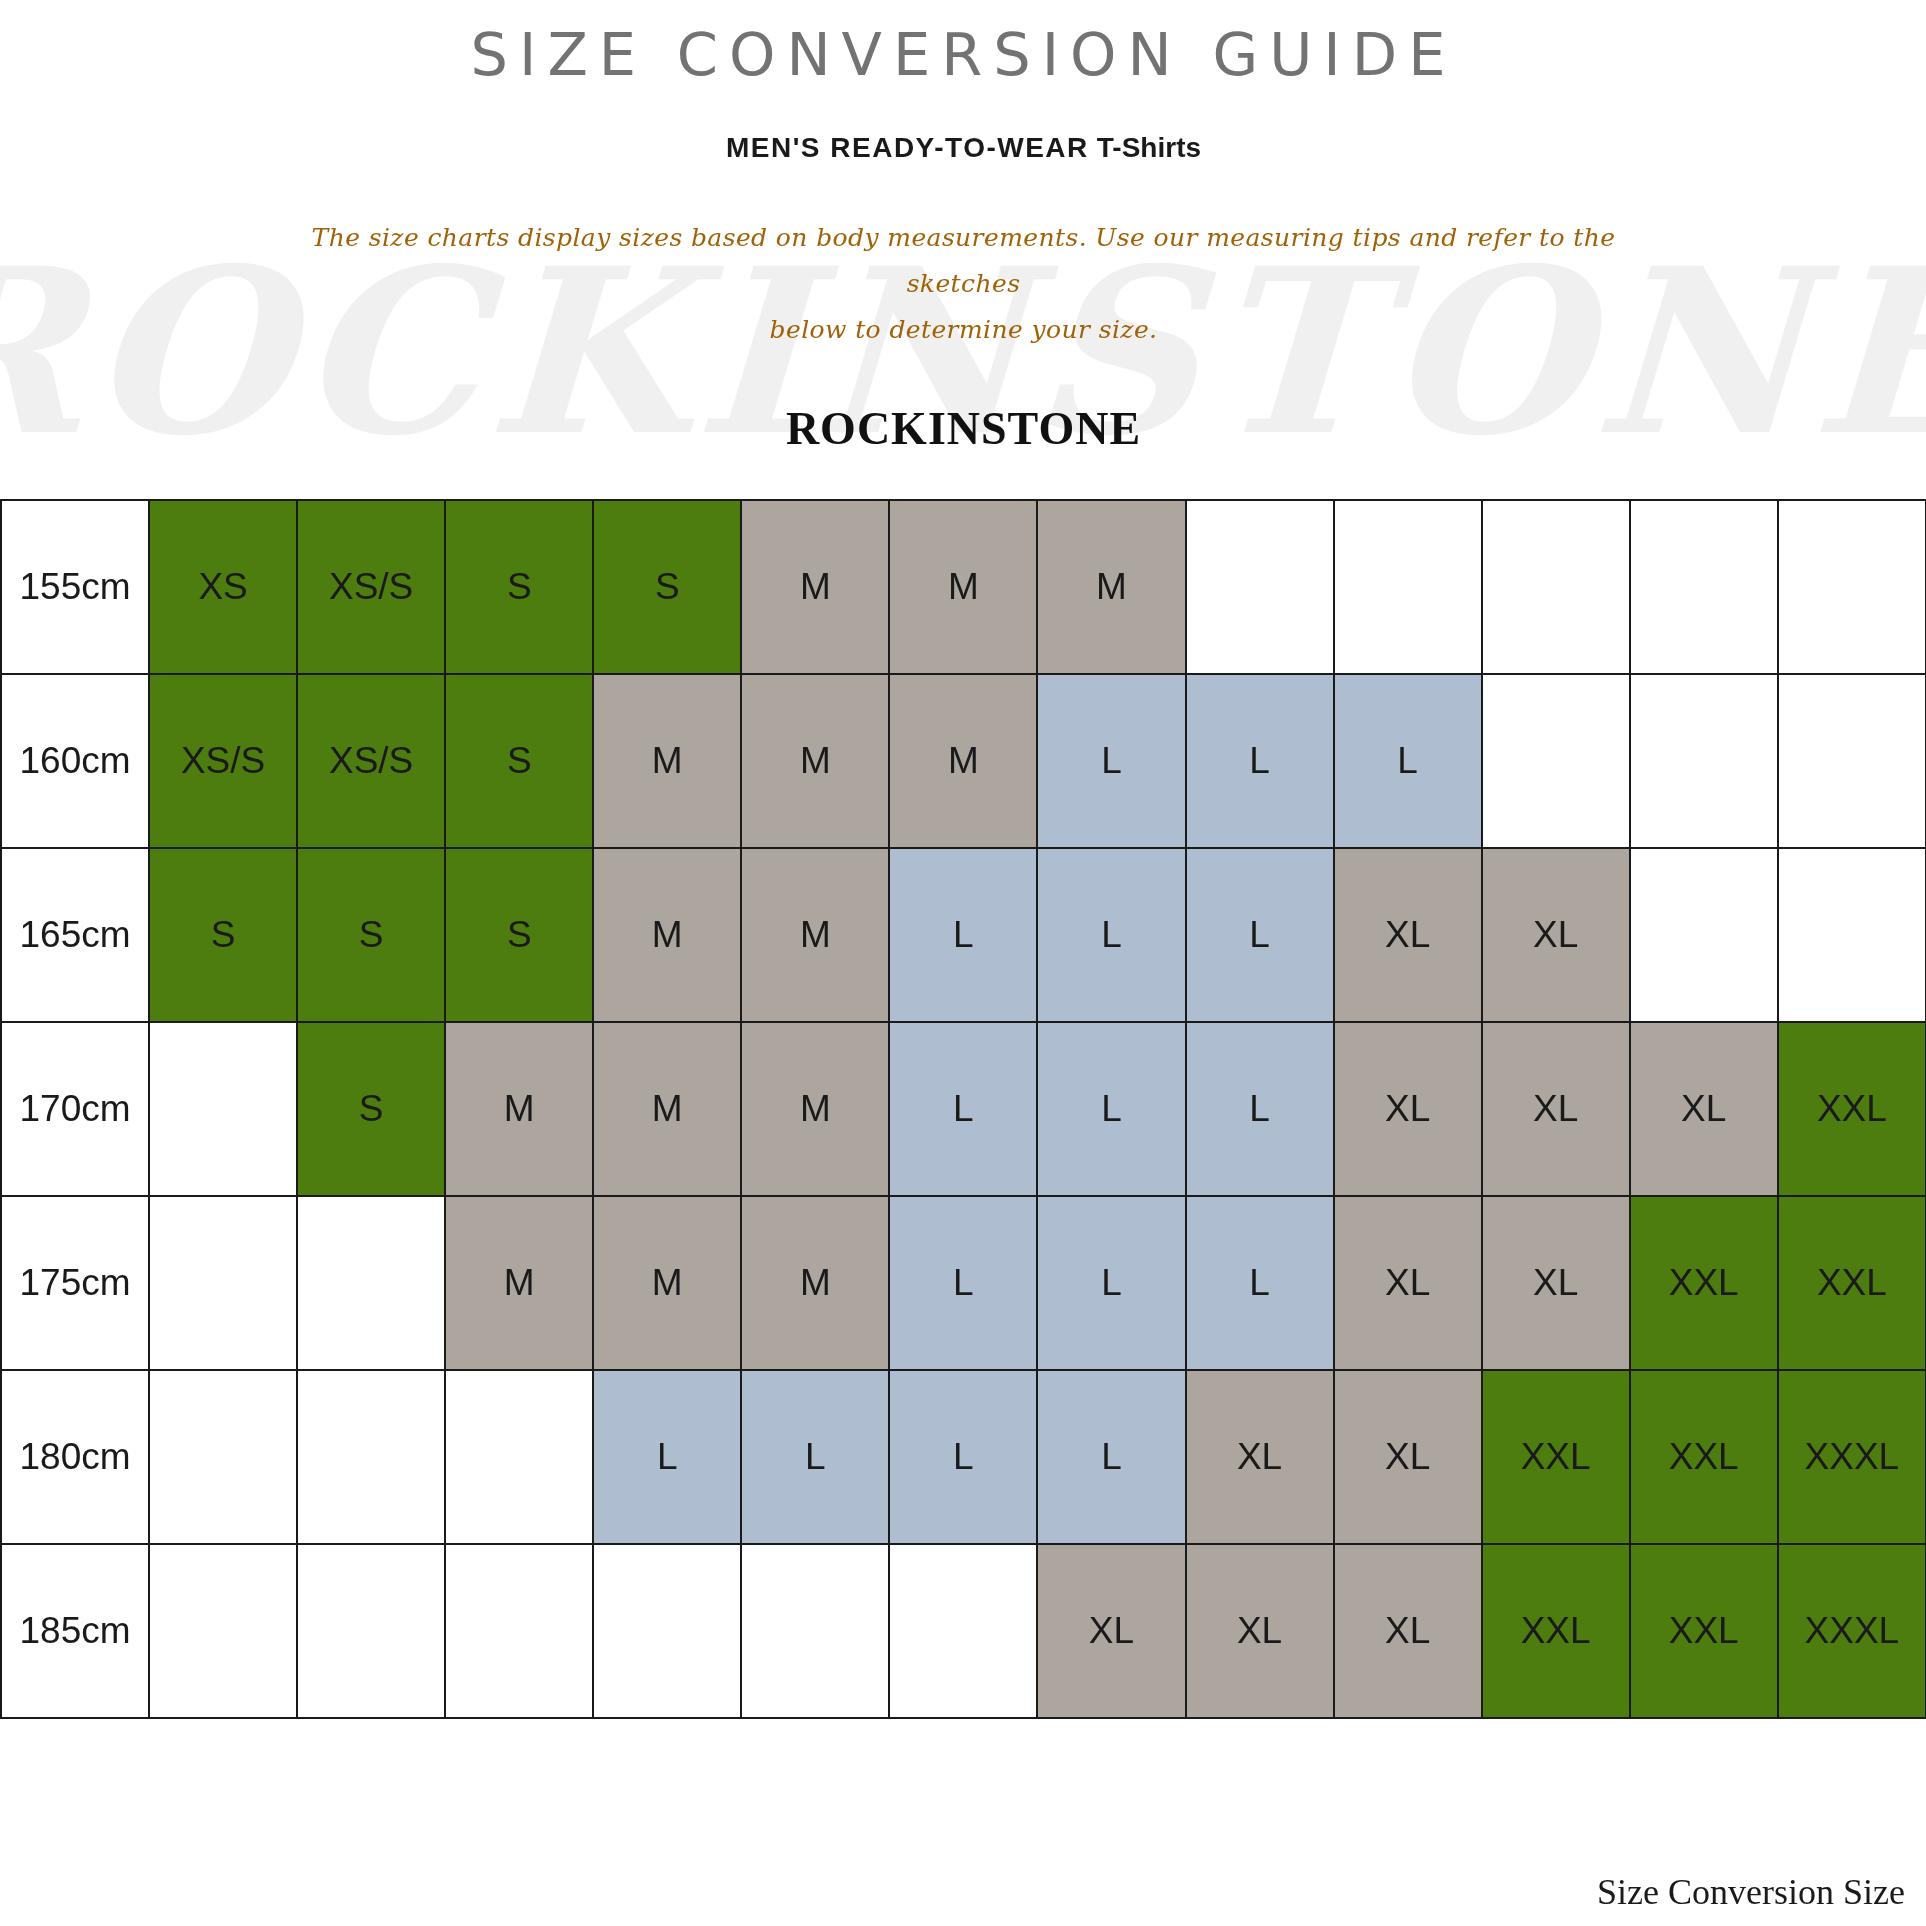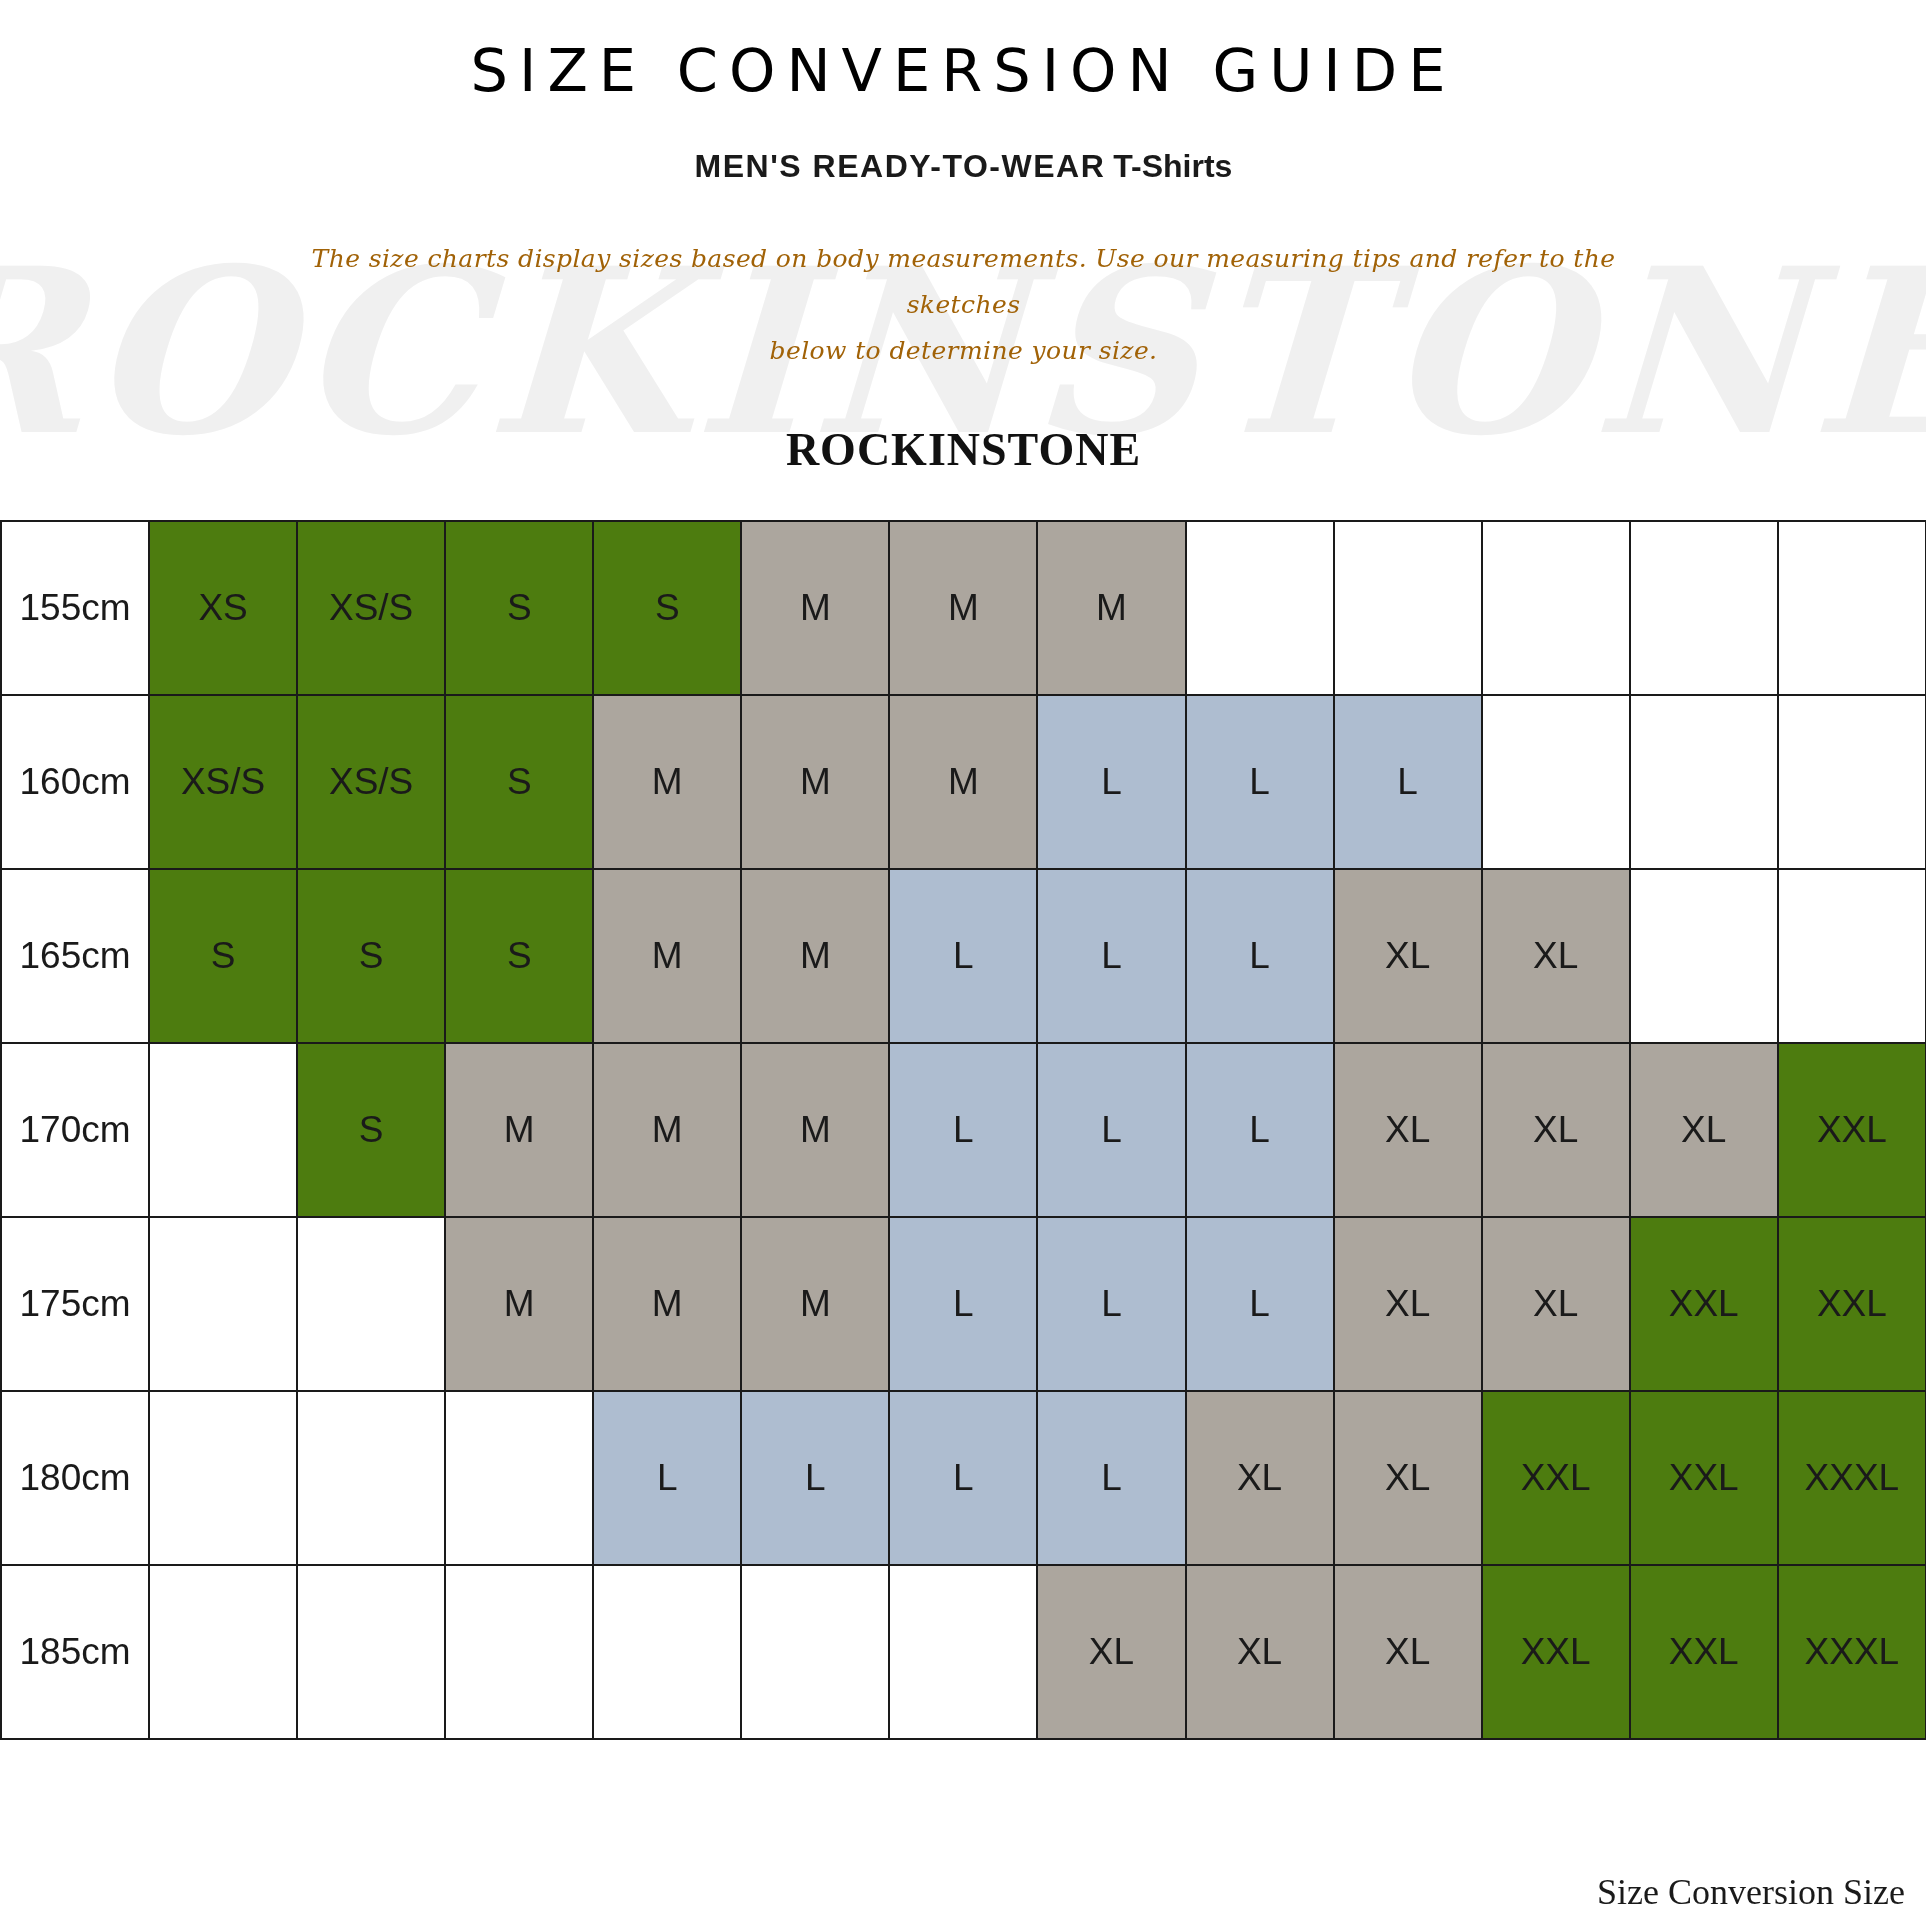--- a/index.html
+++ b/index.html
@@ -45,28 +45,28 @@
     position: relative;
     z-index: 2;
     text-align: center;
     padding-top: 18px;
   }
   .main-title {
     font-family: "DejaVu Sans", sans-serif;
     font-size: 59px;
     font-weight: 400;
     letter-spacing: 11px;
-    color: #000000;
-    margin: 16px;
+    color: #737373;
+    margin: 0;
     padding: 0;
     line-height: 1.25;
   }
   .subtitle-row {
     margin-top: 40px;
-    font-size: 32px;
+    font-size: 28px;
     font-weight: 700;
     letter-spacing: 1px;
     color: #1a1a1a;
   }
   .subtitle-row .sub-a { letter-spacing: 1.5px; }
   .subtitle-row .sub-b { letter-spacing: 0px; margin-left: 8px; }
 
   .intro {
     margin: 51px auto 0 auto;
     width: 1317px;

